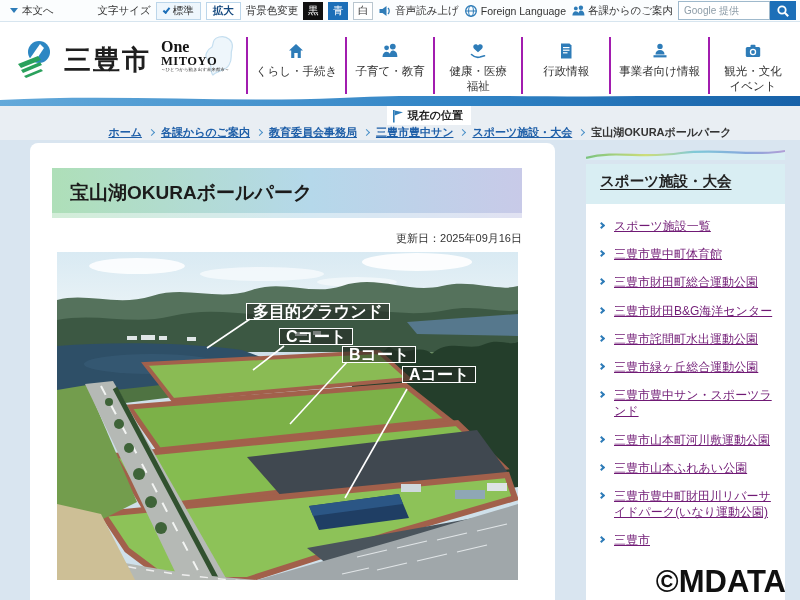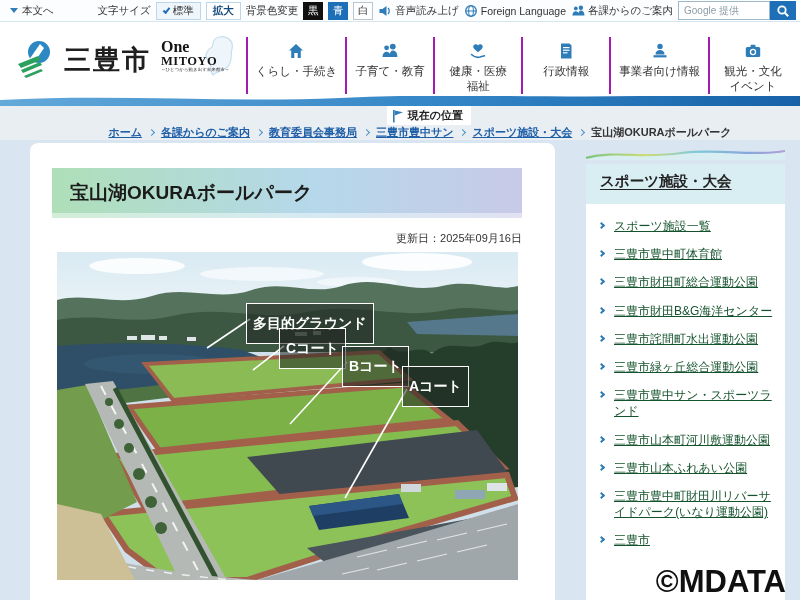--- a/index.html
+++ b/index.html
@@ -62,32 +62,32 @@
   
   .card { position:absolute; left:30px; top:143px; width:525px; height:457px; background:#fff;
           border-radius:8px 8px 0 0; z-index:2; }
   .page-title { position:absolute; left:22px; top:25px; width:470px; height:50px;
                 background:linear-gradient(90deg,#aedfb8 0%,#b5d8ea 55%,#c8cae8 100%);
                 display:flex; align-items:center; padding-left:18px; font-size:19px; font-weight:bold; color:#1b1b1b; }
   .page-title::after { content:""; position:absolute; left:0; bottom:0; width:100%; height:5px; background:rgba(255,255,255,.45); }
   .updated { position:absolute; right:33px; top:88px; font-size:11px; color:#333; }
   .photo { position:absolute; left:27px; top:109px; width:461px; height:328px; overflow:hidden; background:#cfe0ea; }
   .photo svg { display:block; }
-  .photo-label { position:absolute; color:#fff; font-size:14px; line-height:15px; padding:12px 6px;
+  .photo-label { position:absolute; color:#fff; font-size:16px; line-height:15px; padding:0 6px;
                  background:rgba(35,40,35,.55); border:1px solid #fff; white-space:nowrap; font-weight:bold; }
 
   
   .sidebar { position:absolute; left:586px; top:146px; width:199px; height:454px; z-index:2; }
   .sidebar-head { background:#d9eef3; padding:8px 14px 13px; }
   .sidebar-title { font-size:14.5px; font-weight:bold; color:#222; text-decoration:underline; text-underline-offset:3px; }
   .sidebar-body { background:#fff; padding:8px 10px 20px; height:400px; overflow:hidden; }
   .s-item { position:relative; padding:6px 0 6px 18px; font-size:12px; line-height:1.35; cursor:pointer; }
   .s-chev { position:absolute; left:3px; top:11px; width:5px; height:5px; border-top:2px solid #2e7cb8;
             border-right:2px solid #2e7cb8; transform:rotate(45deg); }
-  .s-link { color:#14532d; text-decoration:underline; }
+  .s-link { color:#701a75; text-decoration:underline; }
 
   .watermark { position:absolute; right:14px; bottom:0; font-size:31px; font-weight:bold; color:#101010;
                z-index:10; }
 </style>
 </head>
 <body>
 
 <div class="screen">
 
   <div class="topbar">

